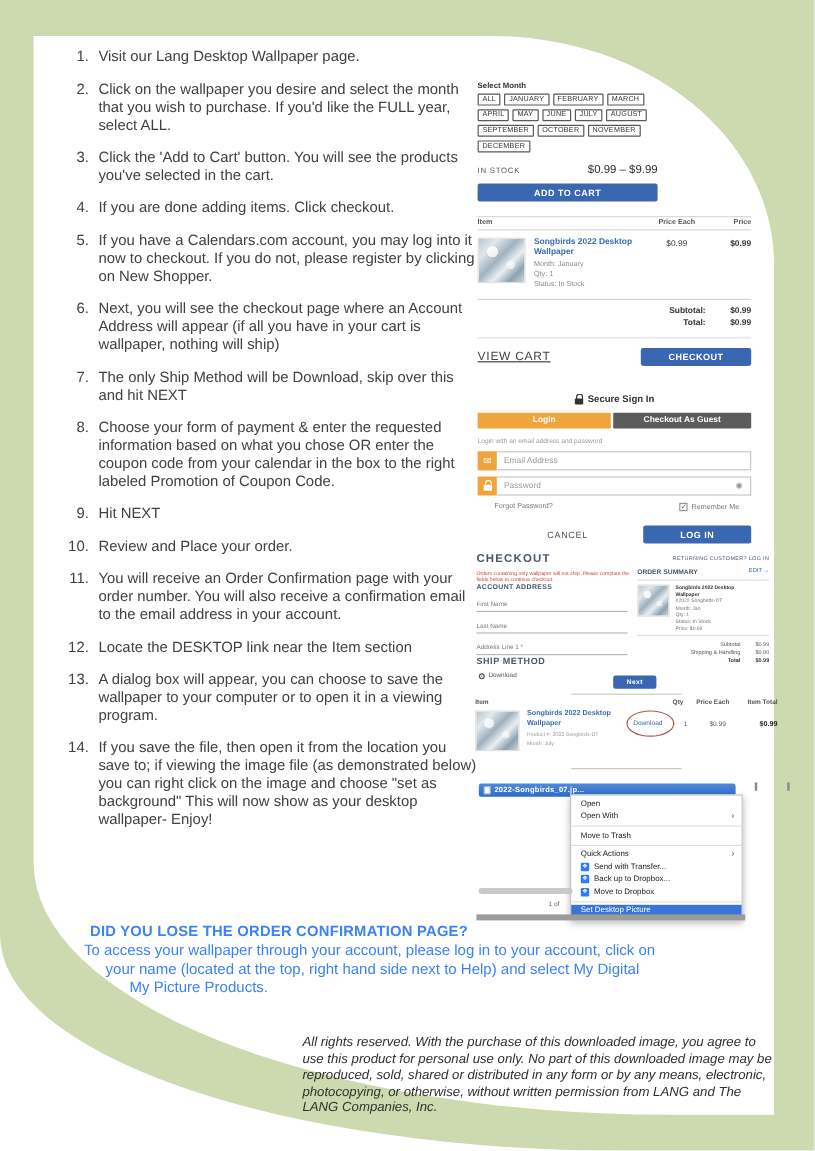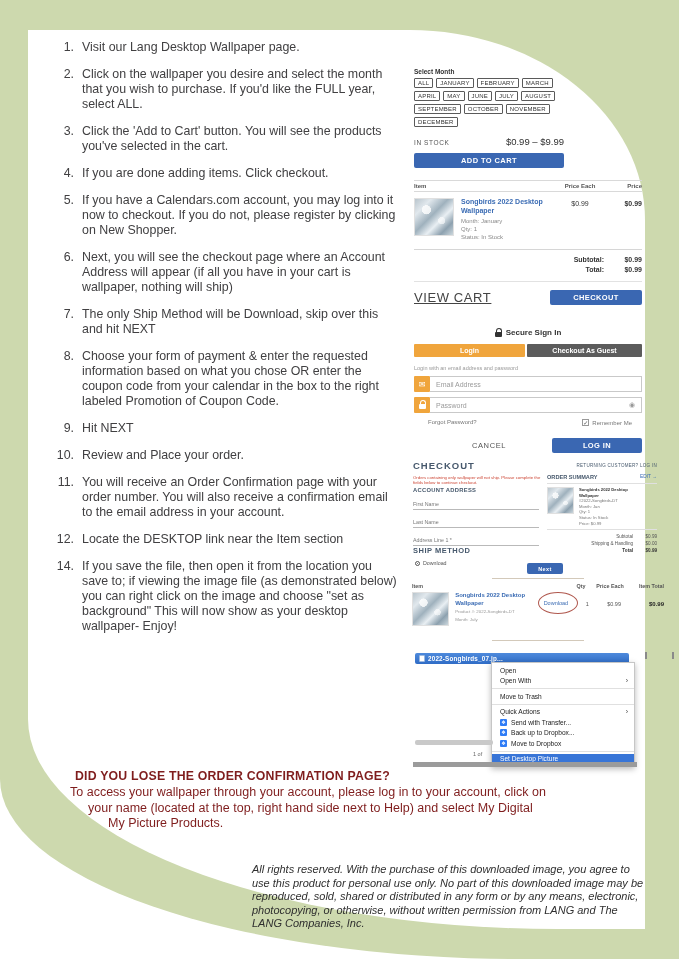--- a/index.html
+++ b/index.html
@@ -13,30 +13,30 @@
            border-top-right-radius:235px 190px; border-bottom-left-radius:530px 210px; }
 
   
   .left-col { position:absolute; left:52px; top:40px; width:347px; }
   .doc-title { font-size:18.5px; font-weight:600; letter-spacing:.6px; color:#404041; line-height:23px; margin-bottom:11px; }
   .step { display:flex; margin-bottom:12px; font-size:12.4px; line-height:15px; color:#414042; }
   .step .num { width:22px; min-width:22px; text-align:right; margin-right:8px; }
   .step .txt { flex:1; }
 
   
-  .lost { position:absolute; left:70px; top:769px; width:580px; color:#7f1d1d; }
+  .lost { position:absolute; left:70px; top:769px; width:580px; color:#3b82f6; }
   .lost h3 { font-size:12.3px; font-weight:700; letter-spacing:.2px; margin-bottom:2px; margin-left:5px; }
   .lost .ln { font-size:12.5px; line-height:15.5px; }
   .lost .i1 { padding-left:18px; } .lost .i2 { padding-left:28px; } .lost .i3 { padding-left:38px; }
   .lost .cta { font-size:12.5px; margin-top:7px; padding-left:78px; }
   .legal { position:absolute; left:252px; top:863px; width:392px; font-size:11px; line-height:13.5px;
            font-style:italic; color:#2f2f2f; }
 
   
-  .wg { position:absolute; font-family:"Liberation Sans", sans-serif; color:#333;margin-left:16px; }
+  .wg { position:absolute; font-family:"Liberation Sans", sans-serif; color:#333; }
   .thumb { background:
       radial-gradient(circle at 30% 30%, rgba(255,255,255,.8) 0 12%, transparent 13%),
       radial-gradient(circle at 70% 60%, rgba(255,255,255,.6) 0 10%, transparent 11%),
       linear-gradient(135deg,#b9c5cd 0%,#e1e8ed 22%,#9fb1bd 45%,#e9eff3 63%,#8da1af 82%,#ccd7dd 100%);
       border:1px solid #e0e0e0; }
   .blue-btn { background:#3a67b2; color:#fff; font-weight:700; display:flex; align-items:center; justify-content:center;
               border-radius:2px; letter-spacing:.4px; }
   .hair { background:#d6d6d6; height:1px; }
 
   
@@ -56,21 +56,21 @@
   .cart-row { display:flex; padding:6px 0 8px 0; }
   .cart-row .tmb { width:40px; height:38px; }
   .cart-info { flex:1; padding-left:7px; }
   .p-name { font-size:7px; font-weight:700; color:#3b6cb4; line-height:8.5px; margin-bottom:2px; }
   .p-meta { font-size:6px; color:#8a8a8a; line-height:8px; }
   .cart-row .pe { width:48px; text-align:center; font-size:7px; color:#333; padding-top:2px; }
   .cart-row .pr { width:38px; text-align:right; font-size:7px; font-weight:700; color:#333; padding-top:2px; }
   .tot-row { display:flex; justify-content:flex-end; font-size:7px; color:#333; line-height:10px; }
   .tot-row .tl { font-weight:700; } .tot-row .tv { width:38px; text-align:right; font-weight:700; }
   .cart-foot { display:flex; justify-content:space-between; align-items:center; border-top:1px solid #e2e2e2; margin-top:6px; padding-top:8px; }
-  .view-cart { font-size:13px; letter-spacing:.6px; color:#444; text-decoration:underline; }
+  .view-cart { font-size:10px; letter-spacing:.6px; color:#444; text-decoration:underline; }
   .chk { width:92px; height:15px; font-size:7.5px; }
 
   
   .wgC { left:398px; top:328px; width:228px; }
   .ssi-head { display:flex; justify-content:center; align-items:center; gap:4px; font-size:8px; font-weight:700; color:#333; }
   .lock { width:7px; height:5px; background:#333; border-radius:1px; position:relative; display:inline-block; margin-top:3px; }
   .lock:before { content:''; position:absolute; top:-4px; left:1px; width:4px; height:4px; border:1px solid #333; border-bottom:none; border-radius:3px 3px 0 0; }
   .tabs { display:flex; gap:2px; margin-top:7px; }
   .tab { height:13px; display:flex; align-items:center; justify-content:center; font-size:7px; font-weight:700; border-radius:1px; }
   .tab-login { width:111px; background:#f0a53c; color:#fff; }
@@ -201,20 +201,24 @@
       </div>
     <div class="step">
         <span class="num">11.</span>
         <div class="txt">You will receive an Order Confirmation page with your order number. You will also receive a confirmation email to the email address in your account.</div>
       </div>
     <div class="step">
         <span class="num">12.</span>
         <div class="txt">Locate the DESKTOP link near the Item section</div>
       </div>
     <div class="step">
+        <span class="num">13.</span>
+        <div class="txt">A dialog box will appear, you can choose to save the wallpaper to your computer or to open it in a viewing program.</div>
+      </div>
+    <div class="step">
         <span class="num">14.</span>
         <div class="txt">If you save the file, then open it from the location you save to; if viewing the image file (as demonstrated below) you can right click on the image and choose "set as background" This will now show as your desktop wallpaper- Enjoy!</div>
       </div>
   </div>
 
   <div class="wg wgA">
     <div class="lbl">Select Month</div>
     <div class="months">
       <span class="month-btn">ALL</span>
       <span class="month-btn">JANUARY</span>

